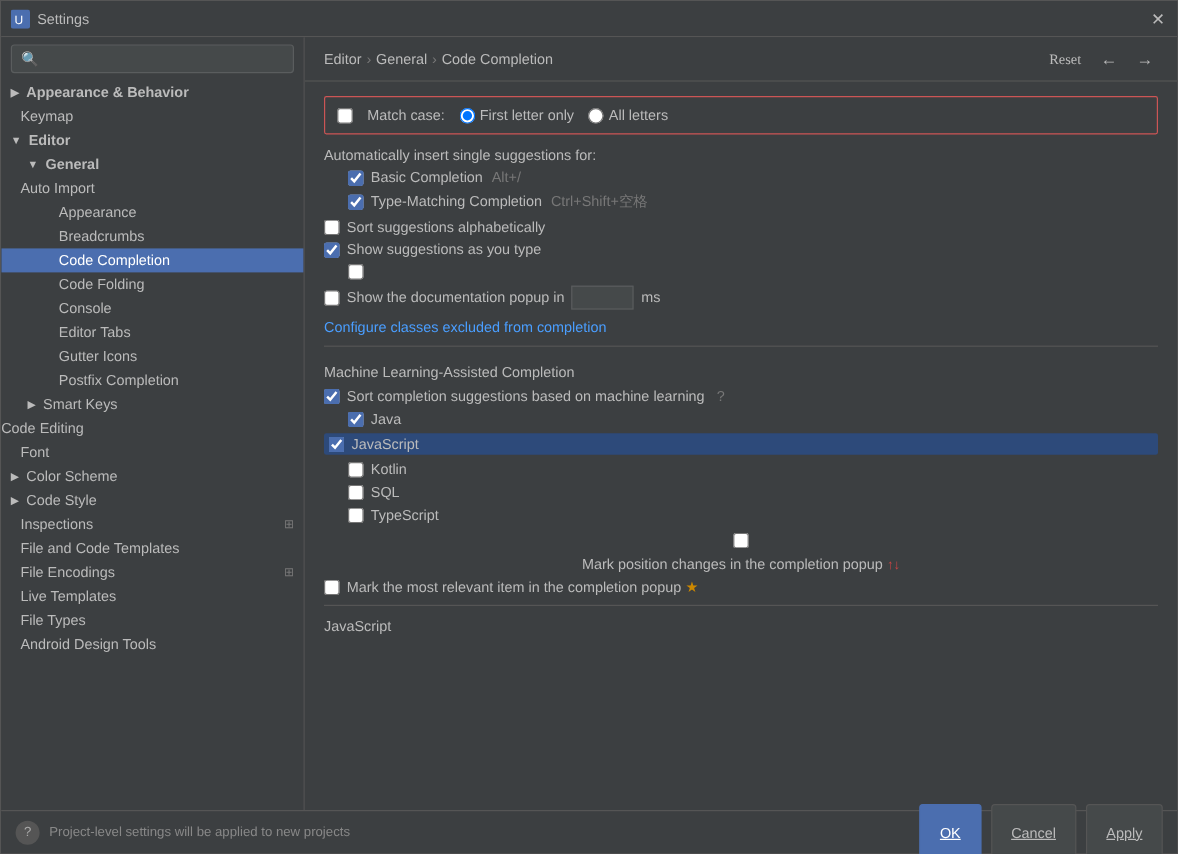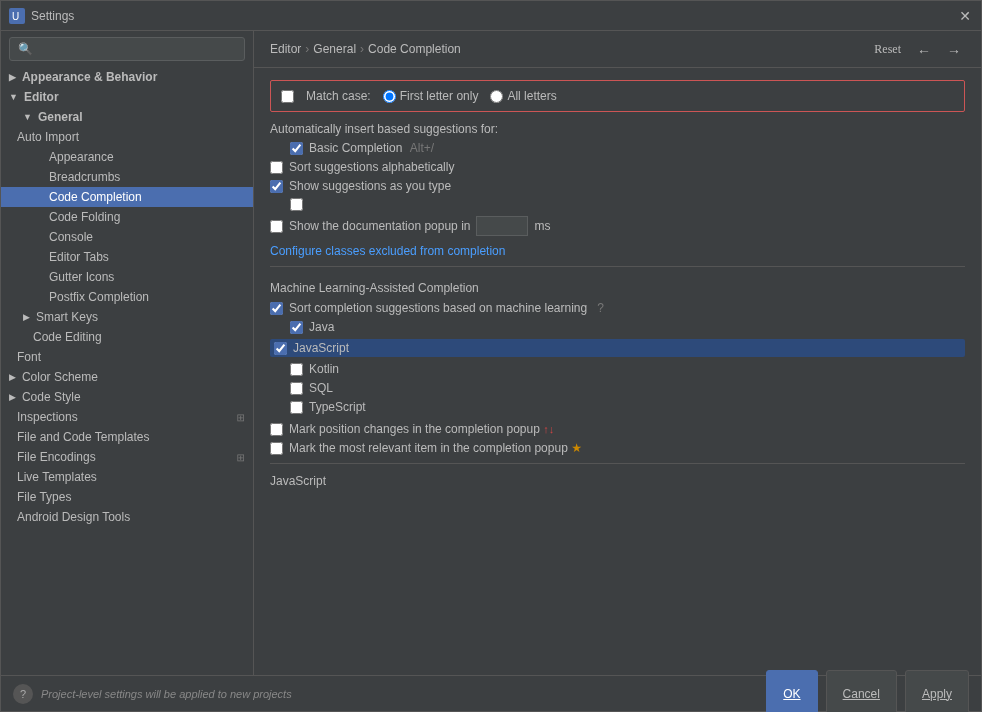--- a/index.html
+++ b/index.html
@@ -200,21 +200,20 @@
       height: 36px;
       display: flex;
       align-items: center;
       padding: 0 12px;
       gap: 8px;
     }
     .bottom-info {
       flex: 1;
       color: #888;
       font-size: 11px;
-      font-style: italic;
     }
     .bottom-btn {
       padding: 16px 16px;
       font-size: 12px;
       cursor: pointer;
       border-radius: 3px;
       border: 1px solid #555;
       background: #45494a;
       color: #bbbbbb;
       text-decoration: underline;
@@ -261,20 +260,23 @@
   <div class="content-area">
 
     <div class="sidebar">
       <input class="search-box" type="text" placeholder="🔍" style="">
 
       <div class="nav-item nav-group">
         <span class="expand-arrow">▶</span>
         <span>Appearance &amp; Behavior</span>
       </div>
 
+      <div class="nav-item" style="padding-left:16px;">
+        <span>Keymap</span>
+      </div>
 
       <div class="nav-item" style="padding-left:8px; font-weight:bold;">
         <span class="expand-arrow">▼</span>
         <span>Editor</span>
       </div>
 
       <div class="nav-item" style="padding-left:22px; font-weight:bold;">
         <span class="expand-arrow">▼</span>
         <span>General</span>
       </div>
@@ -313,21 +315,21 @@
 
       <div class="nav-item" style="padding-left:48px;">
         <span>Postfix Completion</span>
       </div>
 
       <div class="nav-item" style="padding-left:22px;">
         <span class="expand-arrow">▶</span>
         <span>Smart Keys</span>
       </div>
 
-      <div class="nav-item" style="padding-left:32px;">
+      <div class="nav-item" style="padding-left:0;">
         <span>Code Editing</span>
       </div>
 
       <div class="nav-item" style="padding-left:16px;">
         <span>Font</span>
       </div>
 
       <div class="nav-item" style="padding-left:8px;">
         <span class="expand-arrow">▶</span>
         <span>Color Scheme</span>
@@ -390,30 +392,37 @@
               <input type="radio" name="match-type" checked="" style="">
               <span>First letter only</span>
             </label>
             <label class="radio-label">
               <input type="radio" name="match-type" style="">
               <span>All letters</span>
             </label>
           </div>
         </div>
 
-        <div class="section-header">Automatically insert based suggestions for:</div>
+        <div class="section-header">Automatically insert single suggestions for:</div>
 
         <div class="checkbox-row indent1">
           <input type="checkbox" id="basic-completion" checked="" style="">
           <label for="basic-completion">
             <span>Basic Completion</span>
             <span style="color:#777; margin-left:4px;">Alt+/</span>
           </label>
         </div>
 
+        <div class="checkbox-row indent1">
+          <input type="checkbox" id="type-matching" checked="" style="">
+          <label for="type-matching">
+            <span>Type-Matching Completion</span>
+            <span style="color:#777; margin-left:4px;">Ctrl+Shift+空格</span>
+          </label>
+        </div>
 
         <div class="checkbox-row" style="margin-top:4px;">
           <input type="checkbox" id="sort-alpha" style="">
           <label for="sort-alpha">Sort suggestions alphabetically</label>
         </div>
 
         <div class="checkbox-row">
           <input type="checkbox" id="show-suggestions" checked="" style="">
           <label for="show-suggestions">Show suggestions as you type</label>
         </div>
@@ -461,21 +470,21 @@
         <div class="checkbox-row indent1">
           <input type="checkbox" id="lang-sql" style="">
           <label for="lang-sql">SQL</label>
         </div>
 
         <div class="checkbox-row indent1">
           <input type="checkbox" id="lang-typescript" style="">
           <label for="lang-typescript">TypeScript</label>
         </div>
 
-        <div class="checkbox-row" style="margin-top:8px;">
+        <div class="checkbox-row" style="margin-top:8px;flex-direction:column;">
           <input type="checkbox" id="mark-position" style="">
           <label for="mark-position">
             <span>Mark position changes in the completion popup</span>
             <span class="arrow-icons"> ↑↓</span>
           </label>
         </div>
 
         <div class="checkbox-row">
           <input type="checkbox" id="mark-relevant" style="">
           <label for="mark-relevant">

